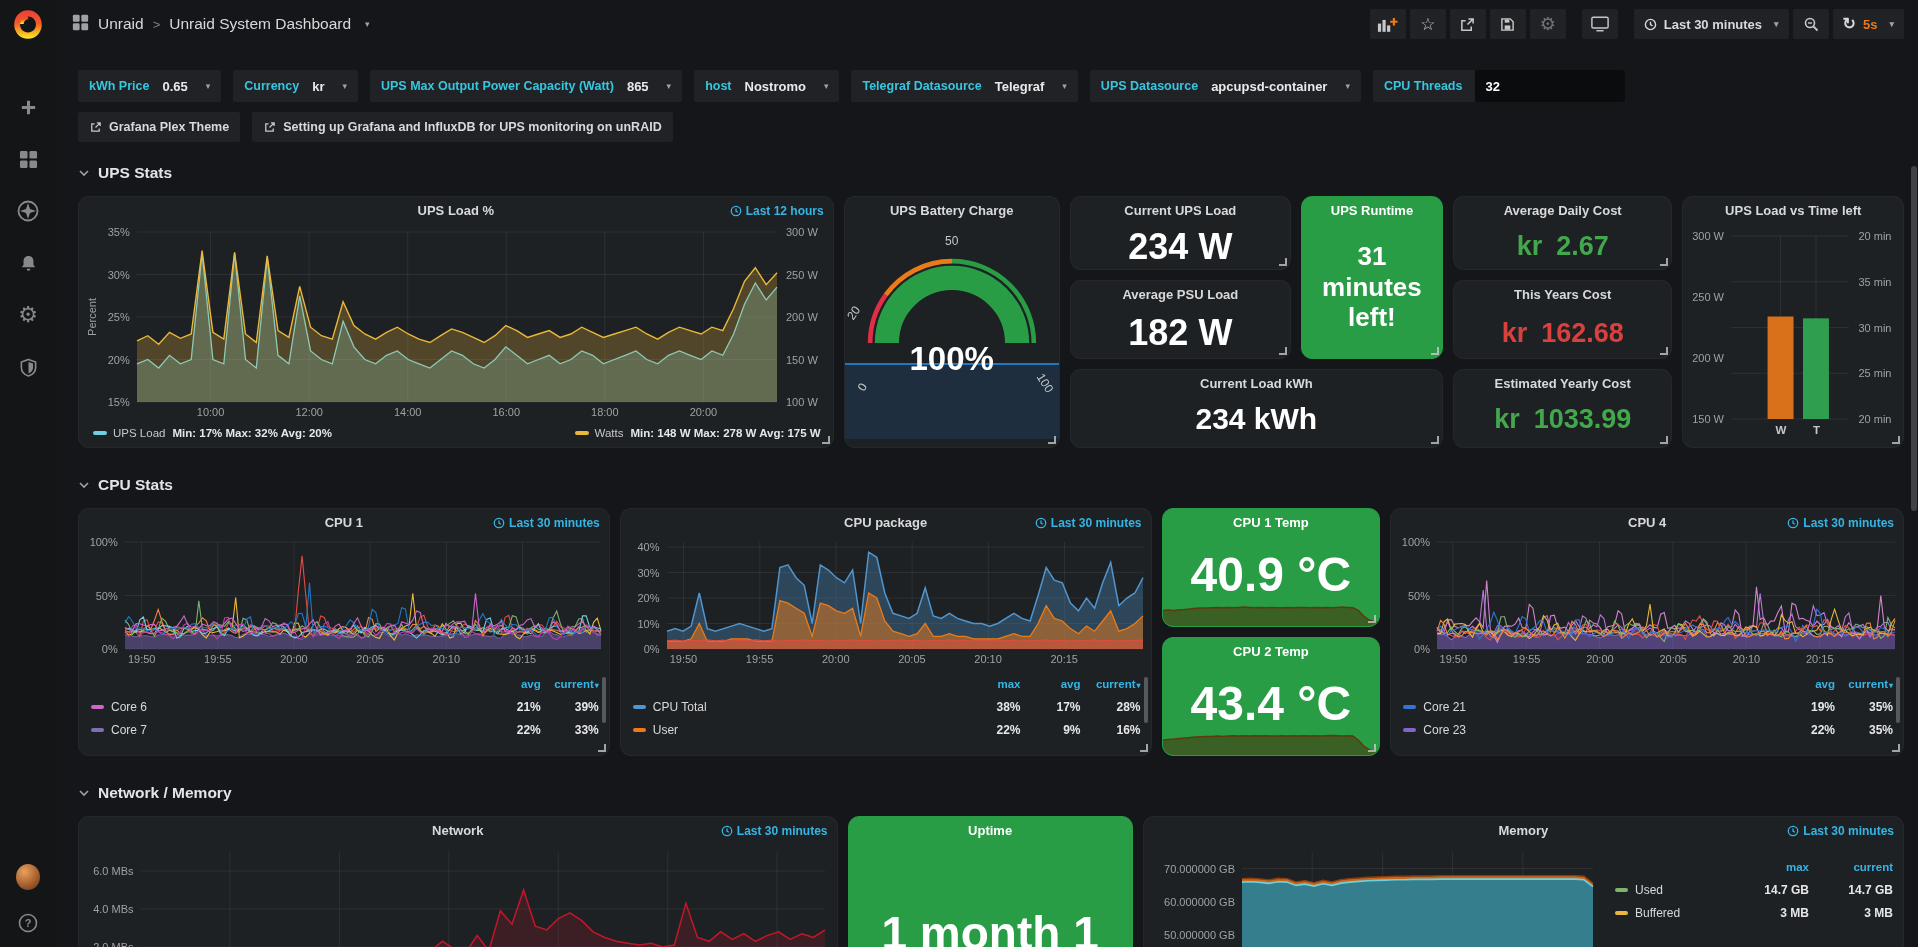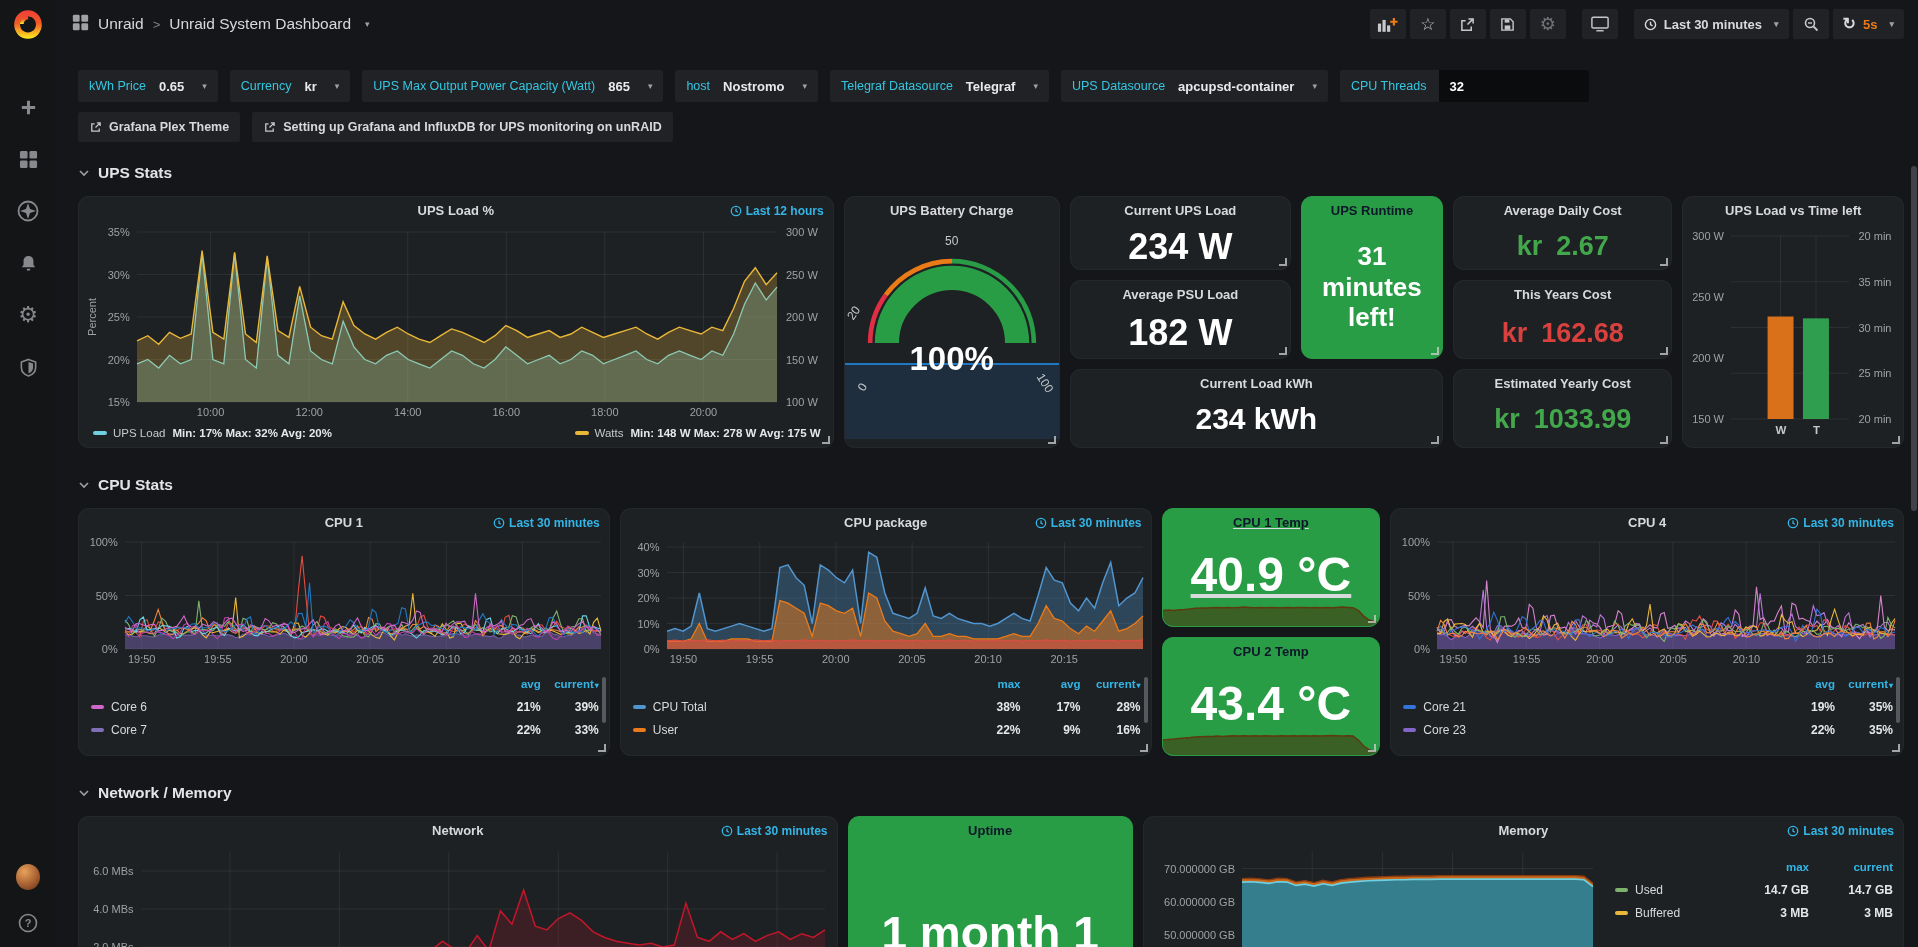--- a/index.html
+++ b/index.html
@@ -27,21 +27,21 @@
   .tb-pill{height:30px;background:#202226;border-radius:2px;margin-left:4px;display:flex;align-items:center;
            gap:7px;padding:0 10px;font-size:13px;font-weight:bold;color:#d8d9da;cursor:pointer;}
   .tb-gap{width:12px;}
   .star{font-size:17px;line-height:1;}
   .refr{font-size:16px;font-weight:bold;line-height:1;}
   .orange{color:#eb7b18;}
   
   .content{flex:1;overflow:hidden;padding:0 14px 0 22px;position:relative;}
   .varsrow{display:flex;gap:12px;margin-top:22px;flex-wrap:nowrap;}
   .varpill{height:32px;background:#202226;border-radius:2px;display:flex;align-items:center;padding:0 11px;gap:13px;cursor:pointer;}
-  .varlabel{color:#36c6e0;font-size:12.5px;font-weight:normal;white-space:nowrap;}
+  .varlabel{color:#36c6e0;font-size:12.5px;font-weight:bold;white-space:nowrap;}
   .varvalue{color:#e8e9ea;font-size:13px;font-weight:bold;white-space:nowrap;}
   .varinput{height:32px;background:#0b0c0e;border:none;color:#fff;font-size:13px;font-weight:bold;
             width:150px;padding:0 10px;font-family:"Liberation Sans",sans-serif;border-radius:0 2px 2px 0;}
   .varpill.inputpill{padding-right:0;gap:0;}
   .varpill.inputpill .varlabel{margin-right:13px;}
   .linksrow{display:flex;gap:12px;margin-top:10px;}
   .linkpill{height:30px;background:#202226;border-radius:2px;display:flex;align-items:center;gap:7px;
             padding:0 11px;font-size:12.5px;font-weight:bold;color:#d8d9da;text-decoration:none;cursor:pointer;}
   .sec-h{display:flex;align-items:center;gap:8px;height:26px;margin-top:24px;cursor:pointer;}
   .sec-h.first{margin-top:18px;}
@@ -50,21 +50,21 @@
   
   .panel{background:#1e2124;border:1px solid rgba(255,255,255,0.035);border-radius:11px;position:relative;
          display:flex;flex-direction:column;overflow:hidden;}
   .panel::after{content:"";position:absolute;right:3px;bottom:3px;width:6px;height:6px;
                 border-right:2px solid #cfd0d1;border-bottom:2px solid #cfd0d1;opacity:.75;}
   .panel-h{height:27px;flex:none;display:flex;align-items:center;justify-content:center;position:relative;}
   .panel-title{font-size:13px;font-weight:bold;color:#d8d9da;cursor:pointer;white-space:nowrap;}
   .time-link{position:absolute;right:9px;top:7px;display:flex;align-items:center;gap:4px;color:#33b5e5;
              font-size:12px;font-weight:bold;cursor:pointer;white-space:nowrap;}
   .green{background:#299c46;border-color:#299c46;}
-  .green .panel-title{color:#0f172a;}
+  .green .panel-title{color:#ffffff;}
   .stat-value{flex:1;display:flex;align-items:center;justify-content:center;font-weight:bold;color:#fff;}
   .v29{font-size:36px;} .v30{font-size:30px;} .v36{font-size:48px;}
   .cost{gap:14px;font-size:27px;}
   .runtime-value{flex:1;display:flex;align-items:center;justify-content:center;text-align:center;
                  font-size:26px;line-height:1.18;font-weight:bold;color:#fff;padding:0 6px 8px 6px;}
   .uptime-value{font-size:46px;font-weight:bold;color:#fff;text-align:center;margin-top:62px;white-space:nowrap;}
   .mid-grid{display:grid;grid-template-columns:1fr 142px;grid-template-rows:74px 79px 1fr;gap:10px;
             grid-template-areas:"a b" "c b" "d d";}
   .cost-grid{display:grid;grid-template-rows:74px 79px 1fr;gap:10px;}
   .chart{position:relative;width:100%;overflow:visible;}
@@ -622,21 +622,21 @@
                 <span class="lt-name">User</span>
                 <span class="lt-sp"></span>
                 <span class="lt-v" style="width:60px">22%</span>
                 <span class="lt-v" style="width:60px">9%</span>
                 <span class="lt-v" style="width:60px">16%</span>
               </div>
             </div>
         </div>
 
         <div style="flex:121;display:flex;flex-direction:column;gap:10px">
-          <div class="panel green" style="flex: 1 1 0%; background: rgb(41, 156, 70); text-decoration: underline;">
+          <div class="panel green" style="flex: 1 1 0%; background: rgb(41, 156, 70);">
             <div class="panel-h">
                 <span class="panel-title">CPU 1 Temp</span>
               </div>
             <div class="stat-value v36" style="margin-bottom:14px">40.9 °C</div>
             <div id="spark-temp1" class="spark">
                 <svg width="217" height="30" style="position: absolute; left: 0px; top: 0px;">
                   <polygon points="0.0,14.4 5.4,14.1 10.9,14.4 16.3,13.8 21.7,13.5 27.1,12.9 32.5,12.3 38.0,12.0 43.4,12.0 48.8,11.7 54.3,11.4 59.7,11.7 65.1,11.4 70.5,11.7 75.9,11.4 81.4,11.1 86.8,11.4 92.2,11.7 97.7,11.4 103.1,11.7 108.5,11.4 113.9,11.7 119.4,11.7 124.8,11.4 130.2,11.7 135.6,11.4 141.1,11.4 146.5,11.7 151.9,11.4 157.3,11.7 162.8,11.4 168.2,11.7 173.6,11.4 179.0,11.1 184.4,11.4 189.9,11.7 195.3,14.4 200.7,20.1 206.1,24.0 211.6,25.8 217.0,27.0 217,30 0,30" fill="rgba(74,48,12,0.55)"></polygon>
                   <polyline points="0.0,14.4 5.4,14.1 10.9,14.4 16.3,13.8 21.7,13.5 27.1,12.9 32.5,12.3 38.0,12.0 43.4,12.0 48.8,11.7 54.3,11.4 59.7,11.7 65.1,11.4 70.5,11.7 75.9,11.4 81.4,11.1 86.8,11.4 92.2,11.7 97.7,11.4 103.1,11.7 108.5,11.4 113.9,11.7 119.4,11.7 124.8,11.4 130.2,11.7 135.6,11.4 141.1,11.4 146.5,11.7 151.9,11.4 157.3,11.7 162.8,11.4 168.2,11.7 173.6,11.4 179.0,11.1 184.4,11.4 189.9,11.7 195.3,14.4 200.7,20.1 206.1,24.0 211.6,25.8 217.0,27.0 " fill="none" stroke="rgba(96,55,12,0.95)" stroke-width="1.5"></polyline>
                 </svg>
               </div>

